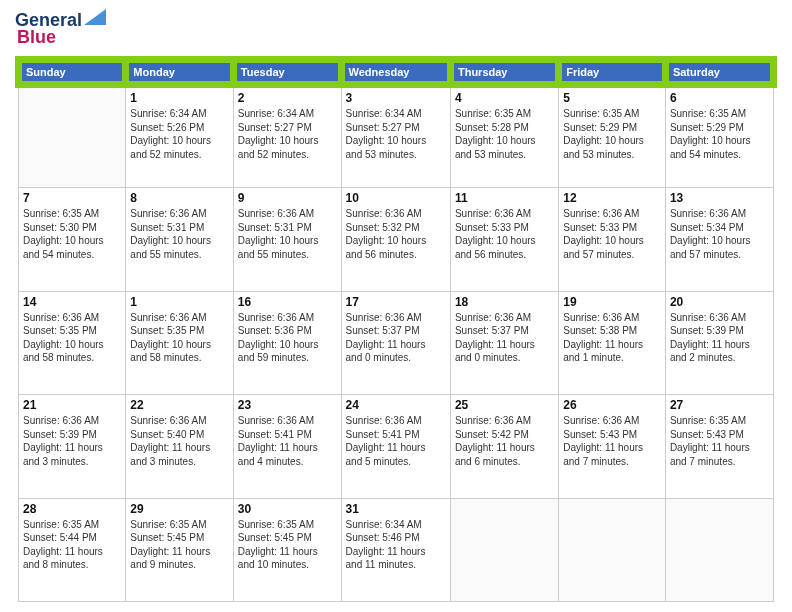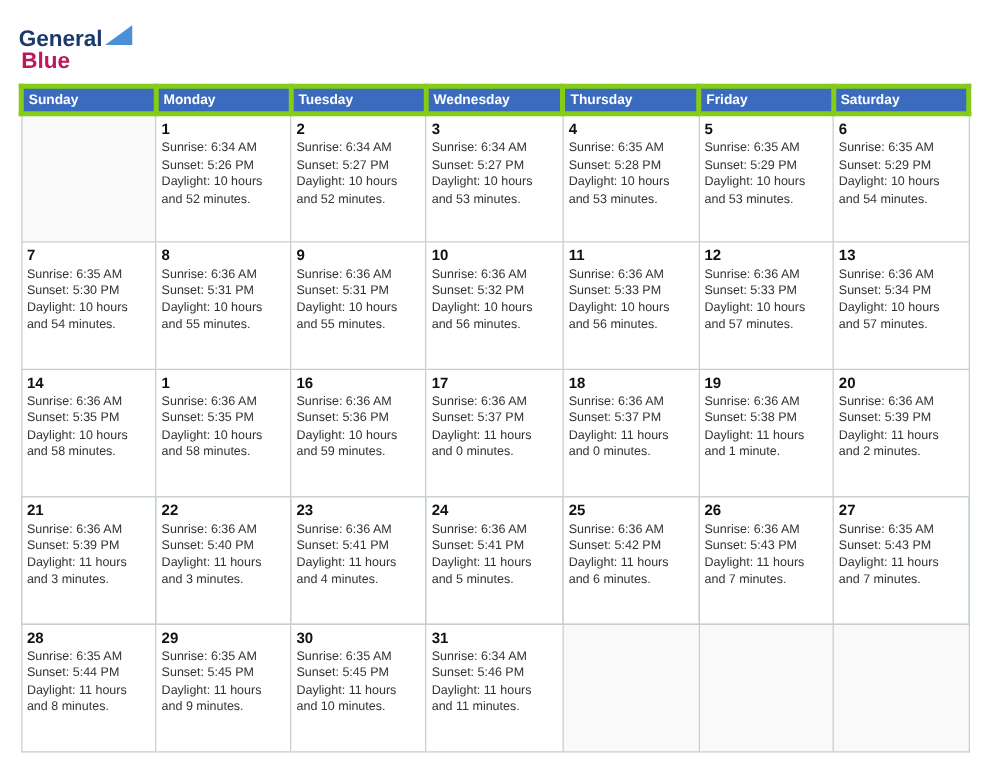--- a/index.html
+++ b/index.html
@@ -46,21 +46,21 @@
       width: 100%;
       font-size: 10px;
     }
     .calendar th {
       background-color: #3a6bbf;
       color: white;
       padding: 3px 4px;
       text-align: left;
       font-size: 11px;
       font-weight: bold;
-      border: 4px solid #84cc16;
+      border: 7px solid #84cc16;
     }
     .calendar td {
       border: 1px solid #ccc;
       vertical-align: top;
       padding: 3px 4px;
       width: 113px;
       height: 80px;
       color: #333;
       background: #fff;
     }
@@ -82,21 +82,21 @@
     .calendar tr:nth-child(odd) td:not(.empty) {
       background: #fff;
     }
   </style>
 </head>
 <body>
 
 <div class="page">
   <div class="header">
     <div class="logo">
-      <div style="display:flex;align-items:center;margin-top:11px;">
+      <div style="display:flex;align-items:center;">
         <span style="font-size:18px;font-weight:bold;color:#1a3a6b;">General</span>
         <svg width="22" height="16" viewBox="0 0 22 16" style="margin-left:2px;margin-top:-8px;">
           <polygon points="0,16 22,0 22,16" fill="#4a90d9"></polygon>
         </svg>
       </div>
       <span style="font-size:18px;font-weight:bold;color:#be185d;margin-top:-4px;padding-left:2px;">Blue</span>
     </div>
   </div>
 
   <table class="calendar">

